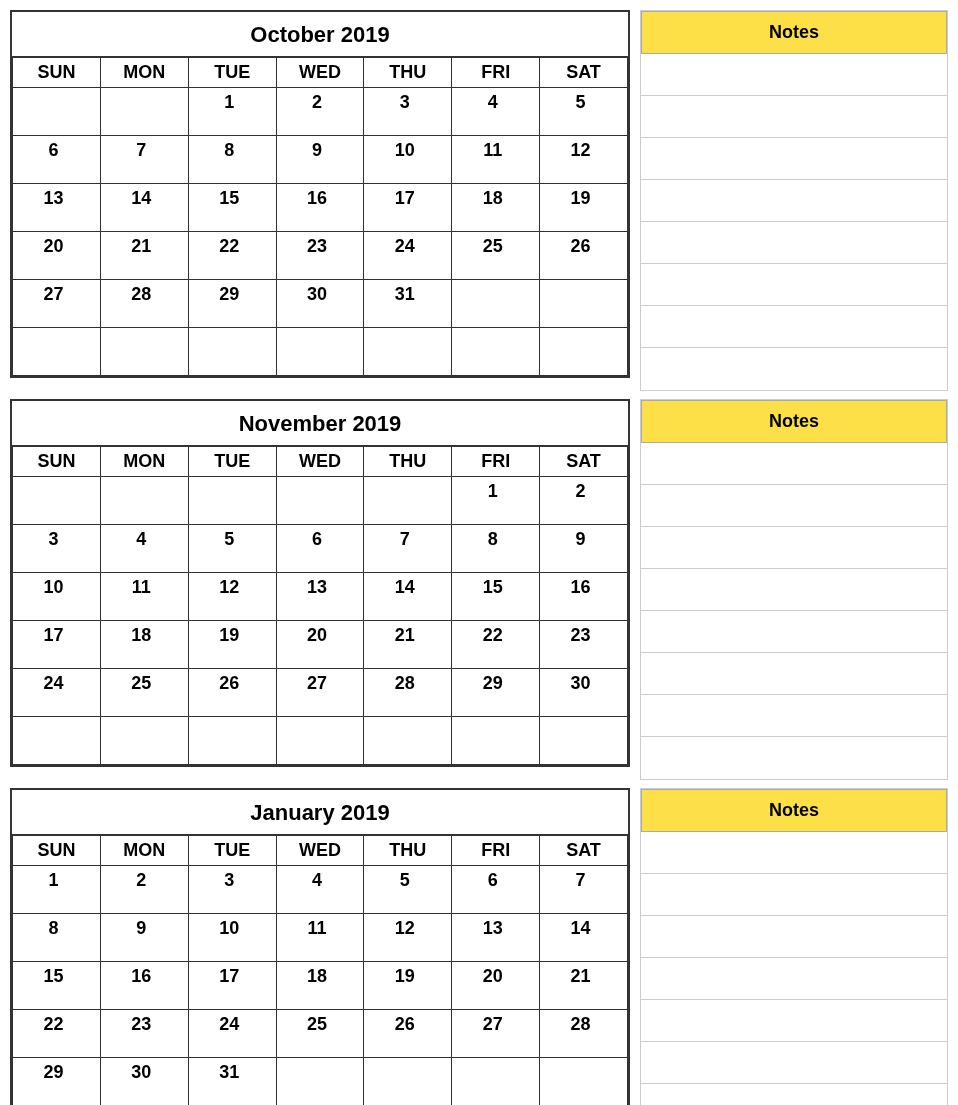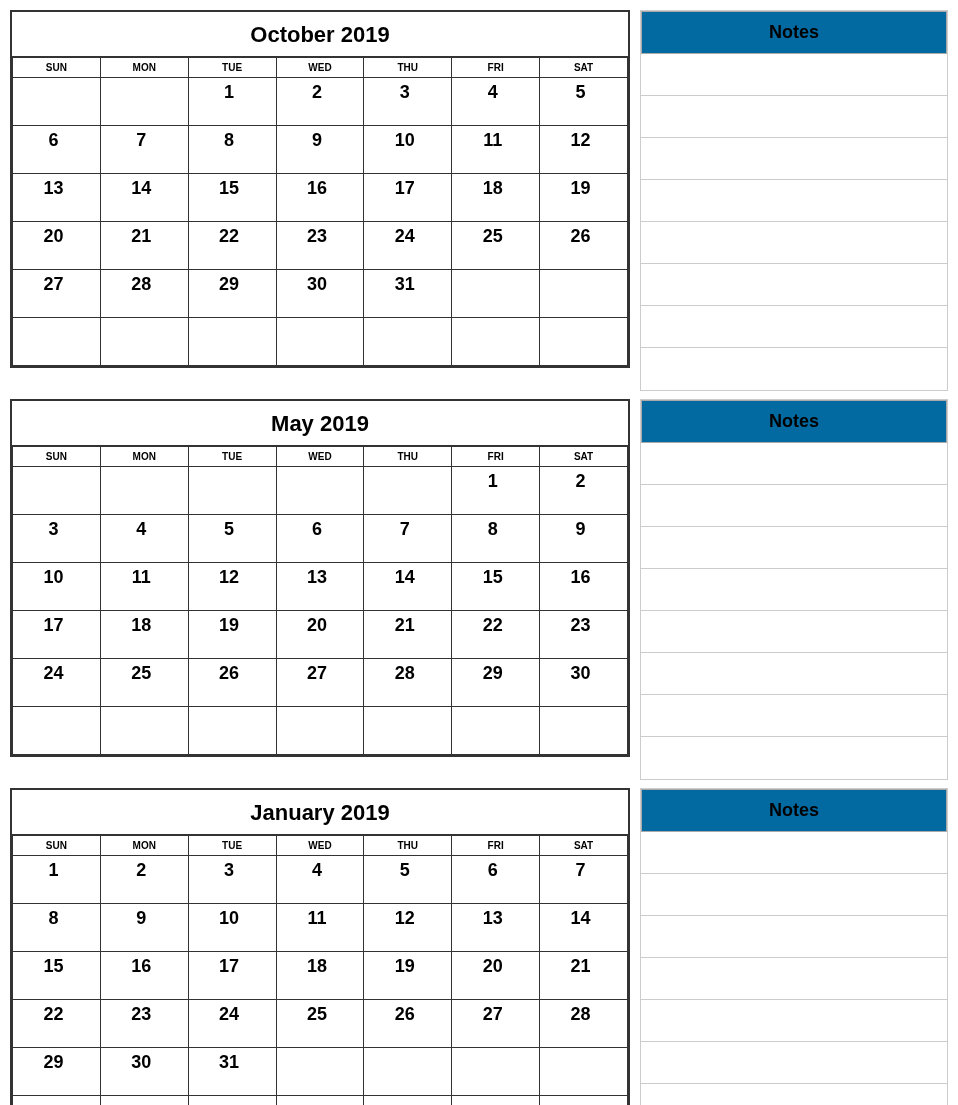--- a/index.html
+++ b/index.html
@@ -33,21 +33,21 @@
       padding: 10px 0 8px;
       border-bottom: 1px solid #333;
     }
     .calendar table {
       width: 100%;
       border-collapse: collapse;
     }
     .calendar table th {
       border: 1px solid #333;
       text-align: center;
-      font-size: 10px;
+      font-size: 18px;
       font-weight: bold;
       padding: 4px 0;
       background: #fff;
     }
     .calendar table td {
       border: 1px solid #333;
       text-align: center;
       font-size: 18px;
       font-weight: bold;
       height: 48px;
@@ -56,21 +56,21 @@
       padding: 4px 6px 0 0;
     }
     .notes-panel {
       flex: 1;
       display: flex;
       flex-direction: column;
       border: 1px solid #ccc;
       min-width: 260px;
     }
     .notes-header {
-      background: #0369a1;
+      background: #fde047;
       border: 1px solid #aaa;
       text-align: center;
       font-size: 18px;
       font-weight: bold;
       padding: 10px 0;
     }
     .notes-lines {
       display: flex;
       flex-direction: column;
       flex: 1;
@@ -170,21 +170,21 @@
           <div class="notes-line"></div>
           <div class="notes-line"></div>
           <div class="notes-line"></div>
           <div class="notes-line"></div>
           <div class="notes-line"></div>
         </div>
       </div>
     </div>
     <div class="month-row">
       <div class="calendar">
-        <div class="calendar-title">May 2019</div>
+        <div class="calendar-title">November 2019</div>
         <table>
           <thead>
             <tr>
               <th>SUN</th>
               <th>MON</th>
               <th>TUE</th>
               <th>WED</th>
               <th>THU</th>
               <th>FRI</th>
               <th>SAT</th>

